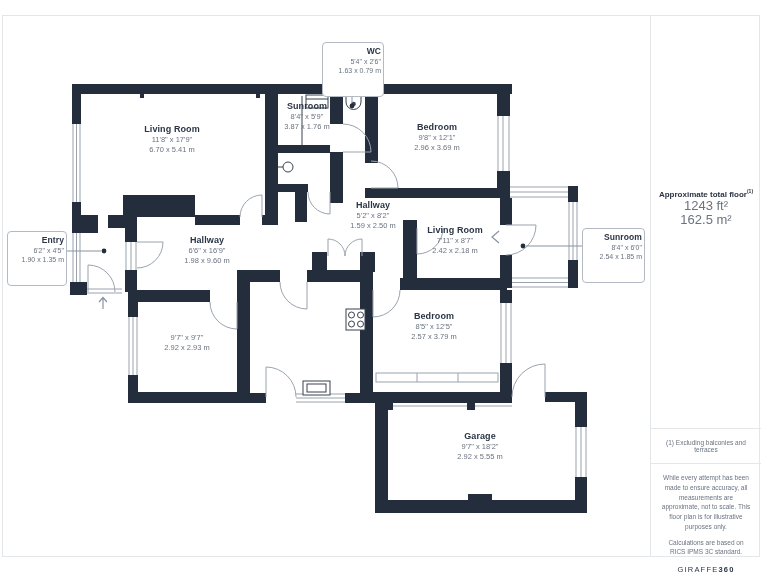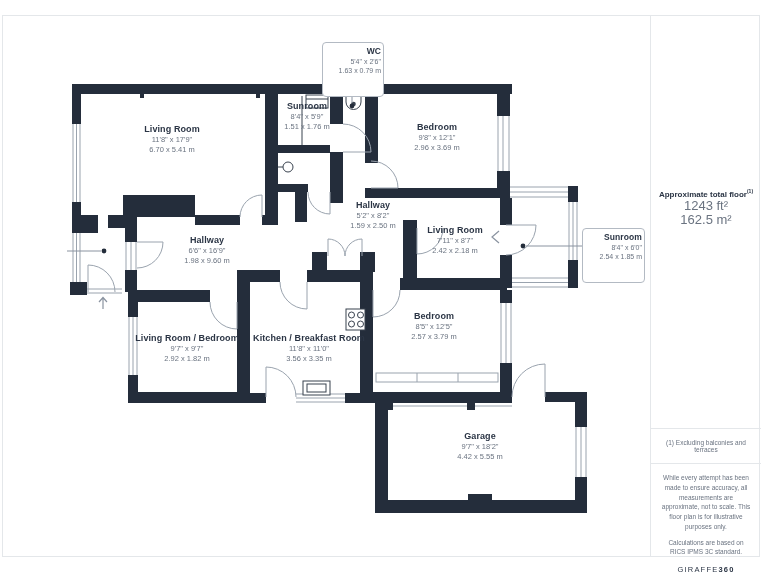--- a/index.html
+++ b/index.html
@@ -210,33 +210,27 @@
     <div class="room-name">Living Room</div>
     <div class="room-dim">11'8" x 17'9"</div>
     <div class="room-dim">6.70 x 5.41 m</div>
   </div>
   <div class="room-label" style="left:132px;top:235px;width:150px">
     <div class="room-name">Hallway</div>
     <div class="room-dim">6'6" x 16'9"</div>
     <div class="room-dim">1.98 x 9.60 m</div>
   </div>
   <div class="room-label" style="left:97px;top:333px;width:180px">
-    <div class="room-name">Living Room / Bedroom</div>
     <div class="room-dim">9'7" x 9'7"</div>
-    <div class="room-dim">2.92 x 1.82 m</div>
-  </div>
-  <div class="room-label" style="left:219px;top:333px;width:180px">
-    <div class="room-name">Kitchen / Breakfast Room</div>
-    <div class="room-dim">11'8" x 11'0"</div>
-    <div class="room-dim">3.56 x 3.35 m</div>
+    <div class="room-dim">2.92 x 2.93 m</div>
   </div>
   <div class="room-label" style="left:237px;top:101px;width:140px">
     <div class="room-name">Sunroom</div>
     <div class="room-dim">8'4" x 5'9"</div>
-    <div class="room-dim">1.51 x 1.76 m</div>
+    <div class="room-dim">3.87 x 1.76 m</div>
   </div>
   <div class="room-label" style="left:362px;top:122px;width:150px">
     <div class="room-name">Bedroom</div>
     <div class="room-dim">9'8" x 12'1"</div>
     <div class="room-dim">2.96 x 3.69 m</div>
   </div>
   <div class="room-label" style="left:313px;top:200px;width:120px">
     <div class="room-name">Hallway</div>
     <div class="room-dim">5'2" x 8'2"</div>
     <div class="room-dim">1.59 x 2.50 m</div>
@@ -247,27 +241,32 @@
     <div class="room-dim">2.42 x 2.18 m</div>
   </div>
   <div class="room-label" style="left:359px;top:311px;width:150px">
     <div class="room-name">Bedroom</div>
     <div class="room-dim">8'5" x 12'5"</div>
     <div class="room-dim">2.57 x 3.79 m</div>
   </div>
   <div class="room-label" style="left:405px;top:431px;width:150px">
     <div class="room-name">Garage</div>
     <div class="room-dim">9'7" x 18'2"</div>
-    <div class="room-dim">4.42 x 5.55 m</div>
+    <div class="room-dim">2.92 x 5.55 m</div>
   </div>
 
   <div class="callout" style="left:322px;top:42px;width:62px">
     <div class="room-name">WC</div>
     <div class="room-dim">5'4" x 2'6"</div>
     <div class="room-dim">1.63 x 0.79 m</div>
+  </div>
+  <div class="callout" style="left:7px;top:231px;width:60px">
+    <div class="room-name">Entry</div>
+    <div class="room-dim">6'2" x 4'5"</div>
+    <div class="room-dim">1.90 x 1.35 m</div>
   </div>
   <div class="callout" style="left:582px;top:228px;width:63px">
     <div class="room-name">Sunroom</div>
     <div class="room-dim">8'4" x 6'0"</div>
     <div class="room-dim">2.54 x 1.85 m</div>
   </div>
 
   <aside id="sidebar">
     <div class="area-title">
       <span>Approximate total floor</span><sup>(1)</sup>

